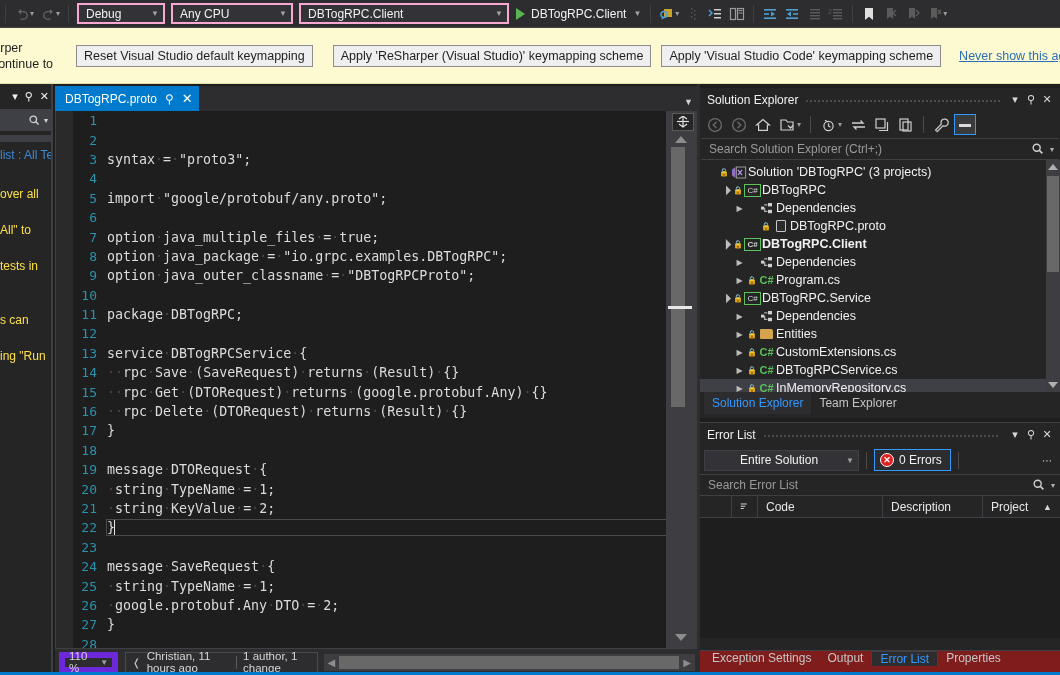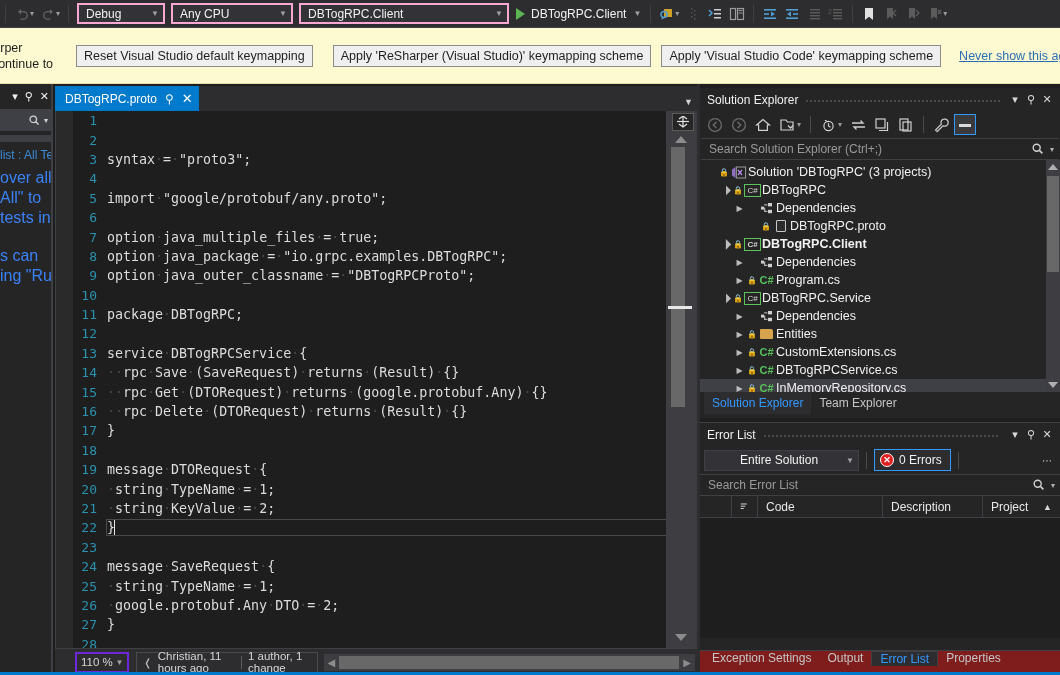--- a/index.html
+++ b/index.html
@@ -76,21 +76,21 @@
     padding-right: 4px; color: #f1f1f1; gap: 7px; font-size: 11px;
   }
   .lp-search {
     height: 22px; background: #3f3f46; margin: 1px 2px 0 0;
     display: flex; align-items: center; justify-content: flex-end; padding-right: 3px;
     color: #d0d0d0; gap: 3px;
   }
   .lp-bar { height: 7px; background: #3f3f46; margin-top: 4px; }
   .lp-body { padding: 4px 0 0 0; }
   .lp-link { color: #3d8bd6; font-size: 12px; padding: 2px 0 6px 0; white-space: nowrap; }
-  .lp-line { color: #3b82f6; font-size: 16px; line-height: 20px; white-space: nowrap; }
+  .lp-line { color: #fde047; font-size: 12px; line-height: 20px; white-space: nowrap; margin-top: 16px; }
   .lp-gap { height: 18px; }
   .lp-right-edge {
     position: absolute; right: 0; top: 0; width: 2px; height: 100%; background: #3f3f46;
   }
 
   
   .editor-wrap {
     position: absolute; left: 55px; top: 86px; width: 642px; height: 589px;
     background: #1e1e1e;
   }
@@ -161,21 +161,21 @@
   }
 
   
   .ed-status {
     position: absolute; left: 0; bottom: 0; width: 642px; height: 27px;
     background: #2d2d30; display: flex; align-items: center;
     border-top: 1px solid #3f3f46; font-size: 11.5px; color: #d6d6d6;
   }
   .zoombox {
     display: flex; align-items: center; width: 73px; height: 21px;
-    border: 2px solid #6d28d9; margin-left: 20px; padding: 0 4px;
+    border: 6px solid #6d28d9; margin-left: 4px; padding: 0 4px;
     background: #2d2d30; justify-content: space-between;
   }
   .zoombox .arr { font-size: 8px; color: #a0a0a0; }
   .annobox {
     display: flex; align-items: center; height: 21px;
     border: 1px solid #4a4a4a; margin-left: 7px; padding: 0 6px; gap: 6px;
     color: #d6d6d6;
   }
   .annobox .chev { font-size: 10px; color: #c0c0c0; }
   .annobox .divider { width: 1px; height: 13px; background: #5a5a5a; }

